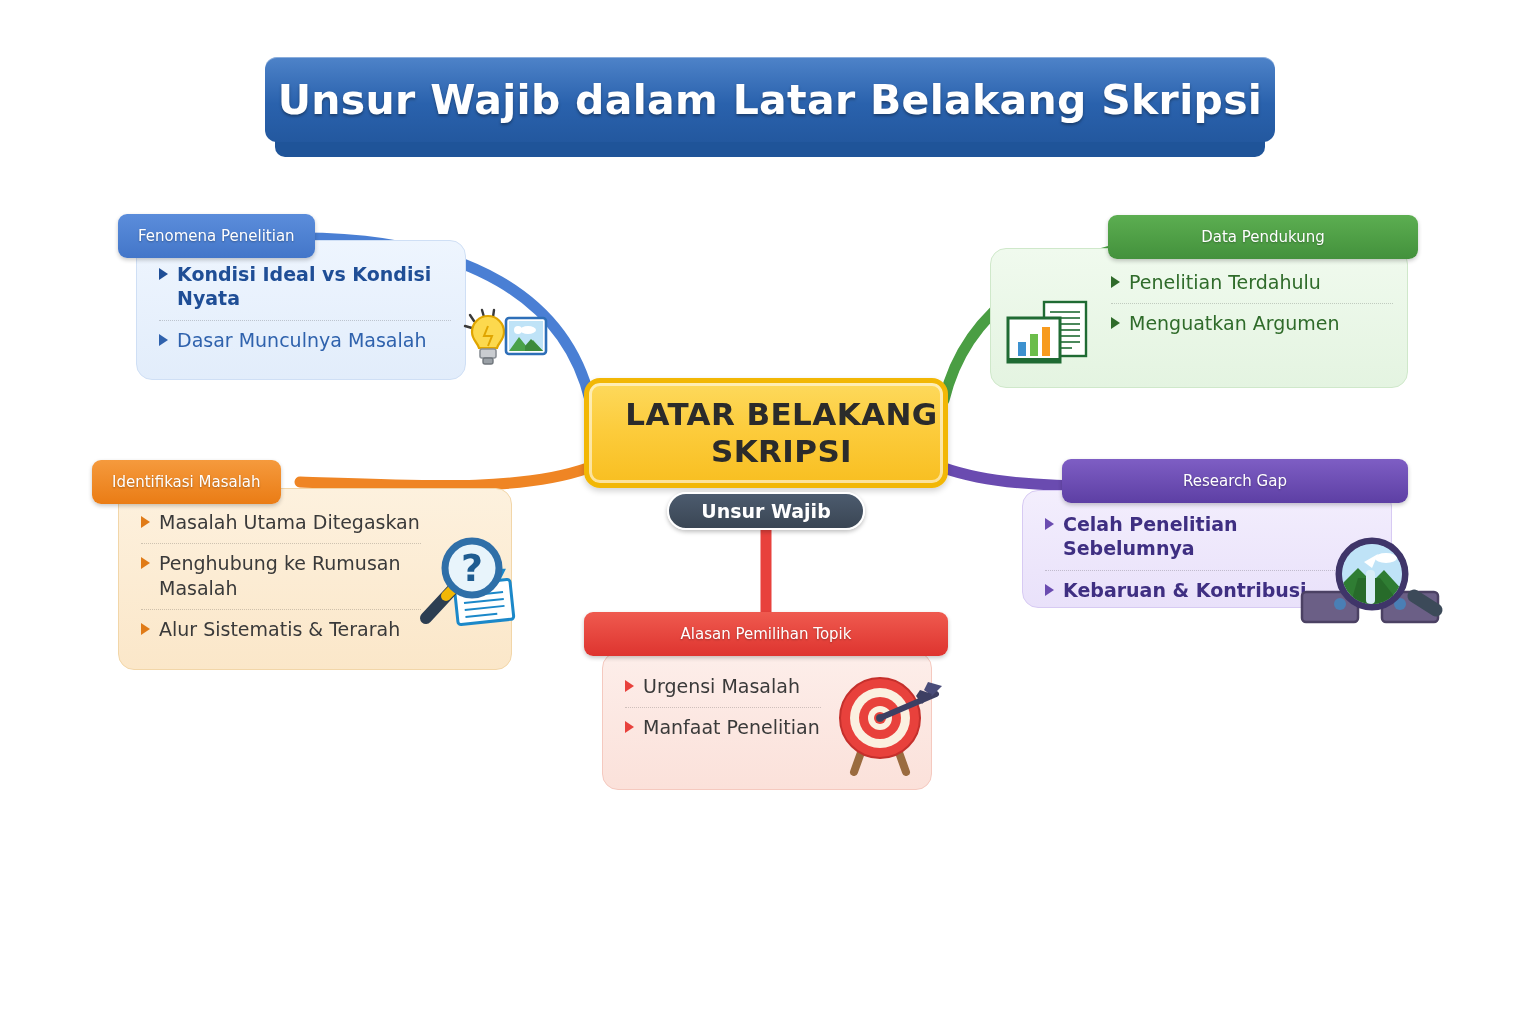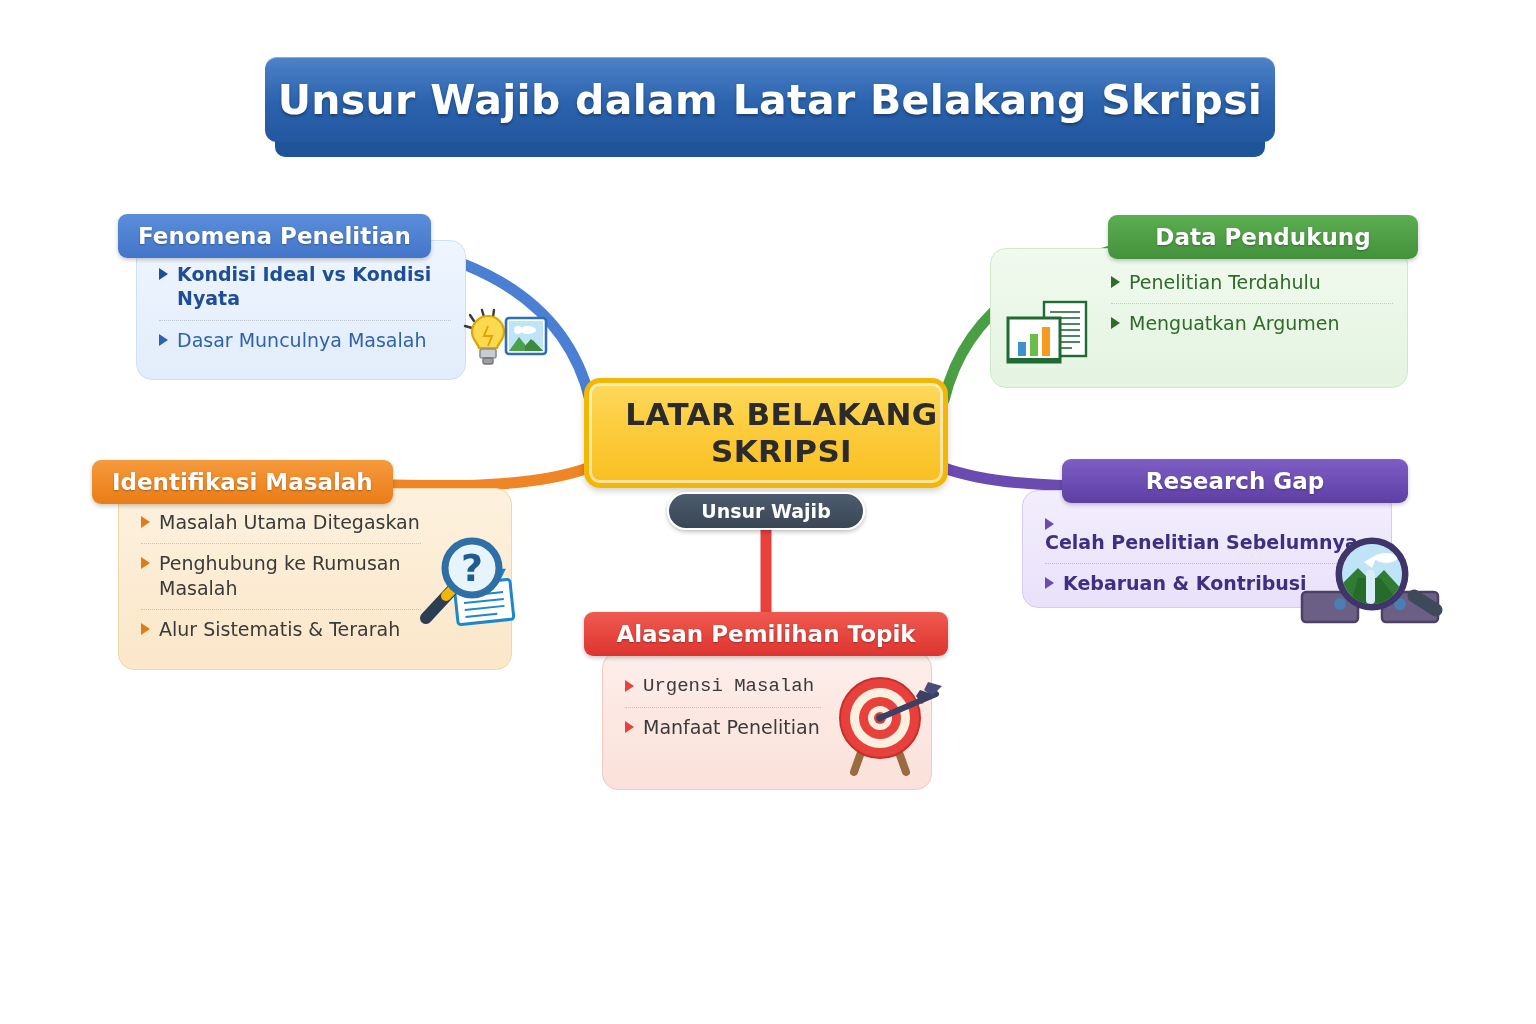--- a/index.html
+++ b/index.html
@@ -129,22 +129,22 @@
     display: flex;
     align-items: center;
     justify-content: center;
     padding: 0 20px;
     box-sizing: border-box;
     box-shadow: 0 2px 4px rgba(0,0,0,.22);
     white-space: nowrap;
   }
   .branch-header span {
     color: #ffffff;
-    font-size: 23px;
-    font-weight: bold;
+    font-size: 15px;
+    font-weight: normal;
     text-shadow: 0 1px 2px rgba(0,0,0,.3);
   }
 
   .branch-card {
     position: absolute;
     z-index: 3;
     border-radius: 16px;
     box-sizing: border-box;
     overflow: visible;
   }
@@ -314,21 +314,21 @@
     <line x1="22" y1="82" x2="48" y2="54" stroke="#2c3e52" stroke-width="12" stroke-linecap="round"></line>
     <line x1="42" y1="60" x2="50" y2="52" stroke="#f2b705" stroke-width="10" stroke-linecap="round"></line>
     <circle cx="68" cy="32" r="27" fill="#e8f4fb" stroke="#2f6fa8" stroke-width="7"></circle>
     <text x="68" y="45" font-size="38" font-weight="bold" fill="#1f5c91" text-anchor="middle" font-family="DejaVu Sans, sans-serif">?</text>
   </svg>
 
   <div class="branch-card" style="left:1022px; top:490px; width:370px; height:118px;
               background:linear-gradient(180deg,#f3eefd 0%,#e9e1fa 100%);
               border:1px solid #d7caf3;">
     <div class="item-list" style="padding-right:30px;">
-      <div class="item bold" style="color:#6a4bb0;flex-direction:column;">
+      <div class="item bold" style="color:#6a4bb0;">
         <span class="bullet"></span>
         <span class="item-text" style="color:#3f2f82;">Celah Penelitian Sebelumnya</span>
       </div>
       <div class="item bold" style="color:#6a4bb0;">
         <span class="bullet"></span>
         <span class="item-text" style="color:#3f2f82;">Kebaruan &amp; Kontribusi</span>
       </div>
     </div>
   </div>
   <div class="branch-header" style="left:1062px; top:459px; width:346px; background:linear-gradient(180deg,#7e5ec4 0%,#5d3fa4 100%);">
@@ -353,21 +353,21 @@
       <rect x="70" y="36" width="9" height="34" rx="4" fill="#d9edf8"></rect>
     </g>
   </svg>
 
   <div class="branch-card" style="left:602px; top:652px; width:330px; height:138px;
               background:linear-gradient(180deg,#fdeeea 0%,#fbe1da 100%);
               border:1px solid #f5c9bf;">
     <div class="item-list" style="padding-right:110px;">
       <div class="item" style="color:#e8413c;">
         <span class="bullet"></span>
-        <span class="item-text" style="color:#3a3a3a;font-family:Liberation Mono, monospace;">Urgensi Masalah</span>
+        <span class="item-text" style="color:#3a3a3a;">Urgensi Masalah</span>
       </div>
       <div class="item" style="color:#e8413c;">
         <span class="bullet"></span>
         <span class="item-text" style="color:#3a3a3a;">Manfaat Penelitian</span>
       </div>
     </div>
   </div>
   <div class="branch-header" style="left:584px; top:612px; width:364px; background:linear-gradient(180deg,#ef5a4f 0%,#de342f 100%);">
     <span>Alasan Pemilihan Topik</span>
   </div>

